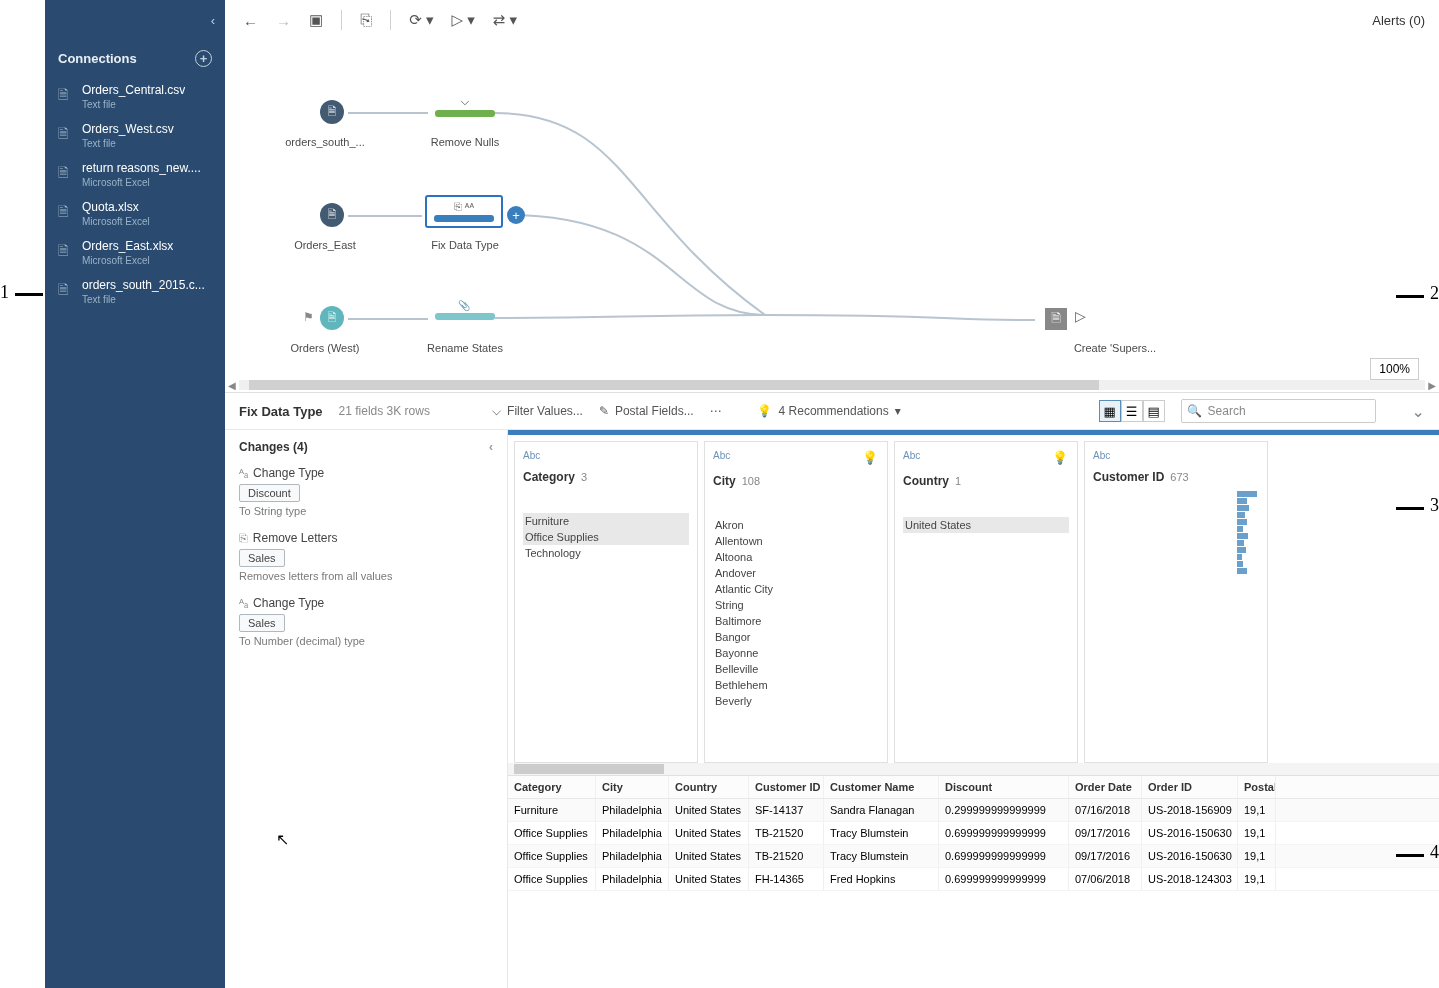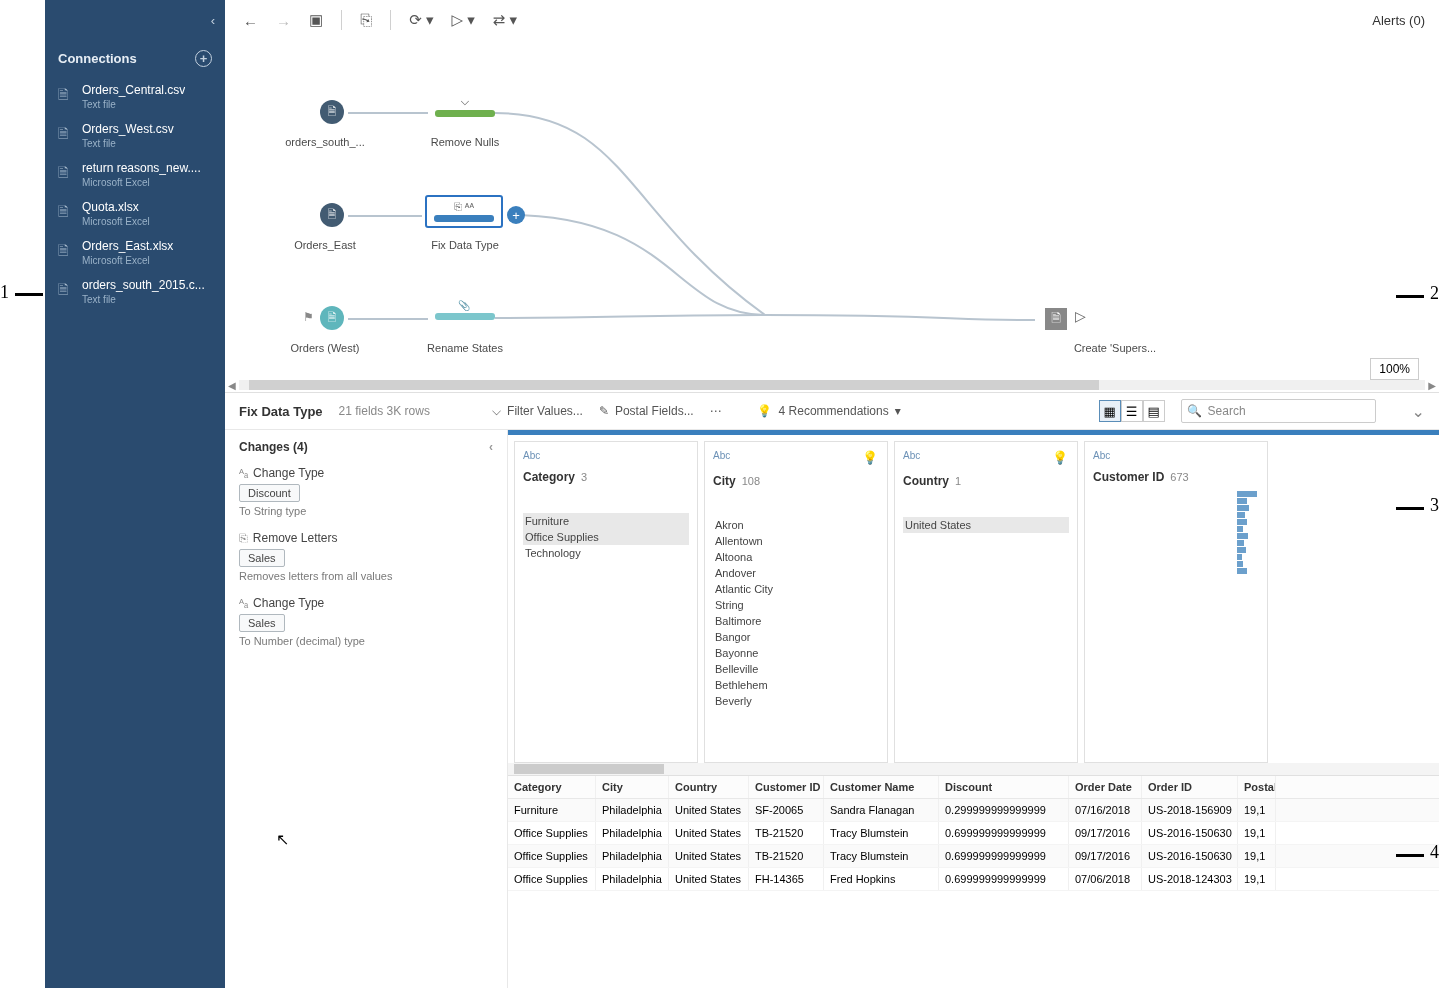--- a/index.html
+++ b/index.html
@@ -329,21 +329,21 @@
         <div class="c-disc">Discount</div>
         <div class="c-odate">Order Date</div>
         <div class="c-oid">Order ID</div>
         <div class="c-post">Postal</div>
       </div>
       <div id="tbody">
           <div class="dt-row">
             <div class="c-cat">Furniture</div>
             <div class="c-city">Philadelphia</div>
             <div class="c-ctry">United States</div>
-            <div class="c-cid">SF-20065</div>
+            <div class="c-cid">SF-14137</div>
             <div class="c-cname">Sandra Flanagan</div>
             <div class="c-disc">0.299999999999999</div>
             <div class="c-odate">07/16/2018</div>
             <div class="c-oid">US-2018-156909</div>
             <div class="c-post">19,1</div>
           </div>
           <div class="dt-row">
             <div class="c-cat">Office Supplies</div>
             <div class="c-city">Philadelphia</div>
             <div class="c-ctry">United States</div>

